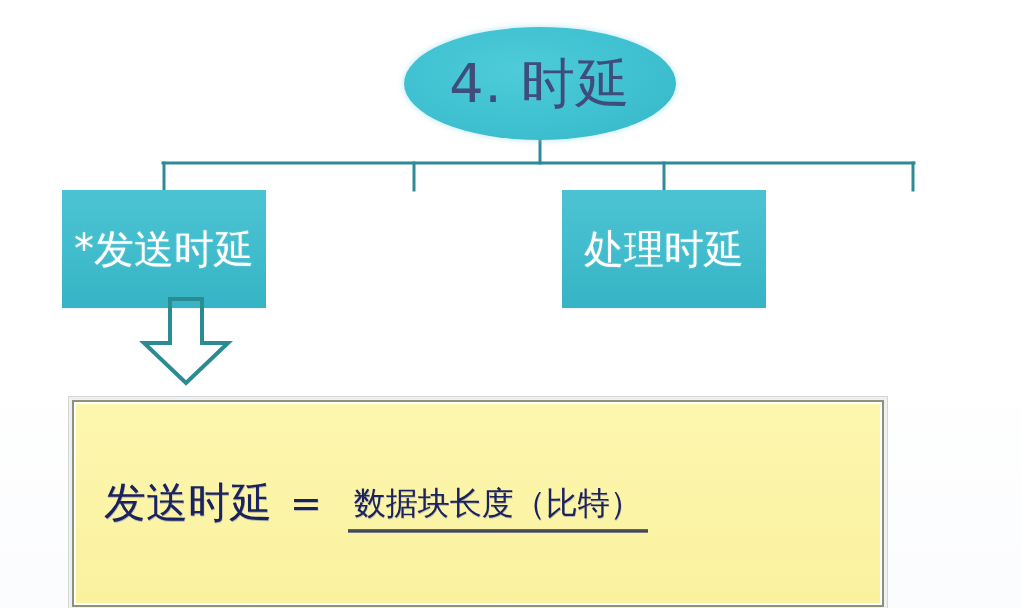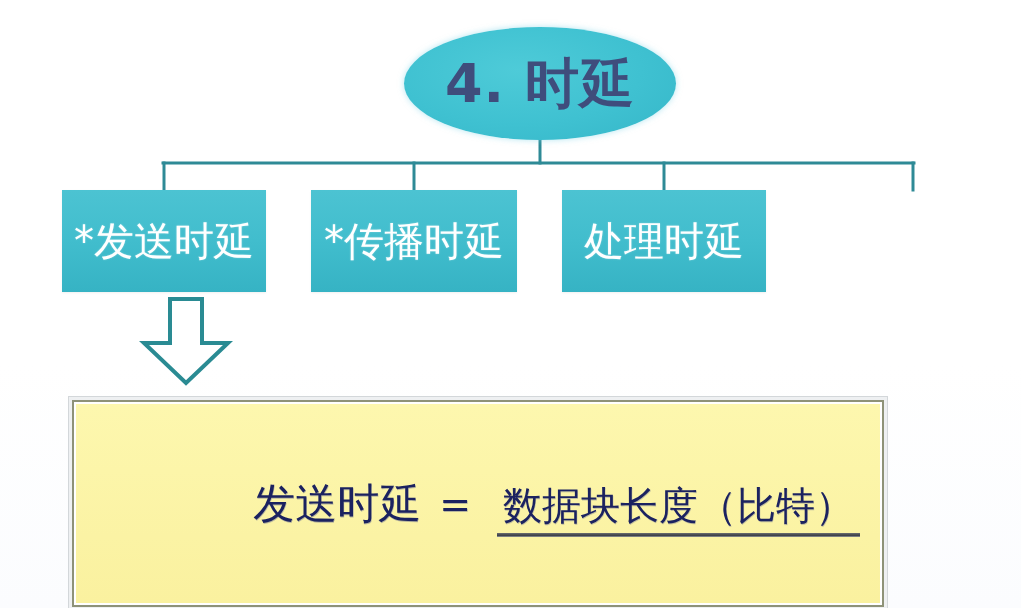--- a/index.html
+++ b/index.html
@@ -34,38 +34,37 @@
     align-items: center;
     justify-content: center;
   }
   .title-text {
     color: #3f4d7c;
     font-size: 54px;
     line-height: 1;
     letter-spacing: 1px;
     white-space: nowrap;
     font-family: "DejaVu Sans", "Liberation Sans", sans-serif;
-    font-weight: bold;
   }
 
   
   .connector-svg {
     position: absolute;
     left: 0;
     top: 0;
     width: 1021px;
     height: 608px;
     pointer-events: none;
   }
 
   
   .leaf-box {
     position: absolute;
     top: 190px;
-    height: 102px;
+    height: 118px;
     background: linear-gradient(180deg, #4cc3d2 0%, #41bdcd 50%, #36b3c4 100%);
     display: flex;
     align-items: center;
     justify-content: center;
     box-shadow: 0 1px 2px rgba(0,0,0,0.06);
   }
   .leaf-label {
     color: #ffffff;
     font-size: 40px;
     line-height: 1;
@@ -108,21 +107,21 @@
     padding: 2px;
   }
   .formula-inner {
     width: 100%;
     height: 100%;
     box-sizing: border-box;
     background: #fbf5a8;
     background: linear-gradient(180deg, #fdf7ae 0%, #faf19f 100%);
     display: flex;
     align-items: center;
-    justify-content: flex-end;
+    justify-content: flex-start;
     padding-left: 28px;
     padding-right: 20px;
   }
   .formula-row {
     display: flex;
     align-items: center;
     justify-content: center;
     gap: 14px;
   }
   .formula-lhs,
@@ -136,25 +135,25 @@
   }
   .formula-eq { font-size: 38px; margin-left: 4px; margin-right: 2px; }
   .fraction {
     display: flex;
     flex-direction: column;
     align-items: center;
     margin-left: 10px;
   }
   .numerator, .denominator {
     color: #1b2260;
-    font-size: 39px;
+    font-size: 32px;
     line-height: 1.15;
     white-space: nowrap;
     padding: 2px 6px;
-    font-family: Liberation Serif, serif;
+    font-family: Liberation Mono, monospace;
     text-shadow: 0.5px 0.5px 0 rgba(60,70,140,0.3);
     margin-top: 16px;
   }
   .frac-bar {
     width: 100%;
     height: 4px;
     background: linear-gradient(180deg, #6d6f72 0%, #3a3d45 60%, #9a9ca0 100%);
     margin: 3px 0 4px 0;
   }
 </style>
@@ -173,23 +172,20 @@
       <line x1="913" y1="163" x2="913" y2="190"></line>
     </g>
   </svg>
 
   <div class="title-ellipse">
     <span class="title-text">4. 时延</span>
   </div>
 
   <div class="leaf-box" id="box-0">
     <span class="leaf-label">*发送时延</span>
-  </div>
-  <div class="leaf-box" id="box-1">
-    <span class="leaf-label">*传播时延</span>
   </div>
   <div class="leaf-box" id="box-2">
     <span class="leaf-label">处理时延</span>
   </div>
 
   <svg class="down-arrow" viewBox="0 0 100 90" xmlns="http://www.w3.org/2000/svg">
     <polygon points="34,3 66,3 66,47 92,47 50,87 8,47 34,47" fill="none" stroke="#2a8b93" stroke-width="4" stroke-linejoin="miter"></polygon>
   </svg>
 
   <div class="formula-outer">

